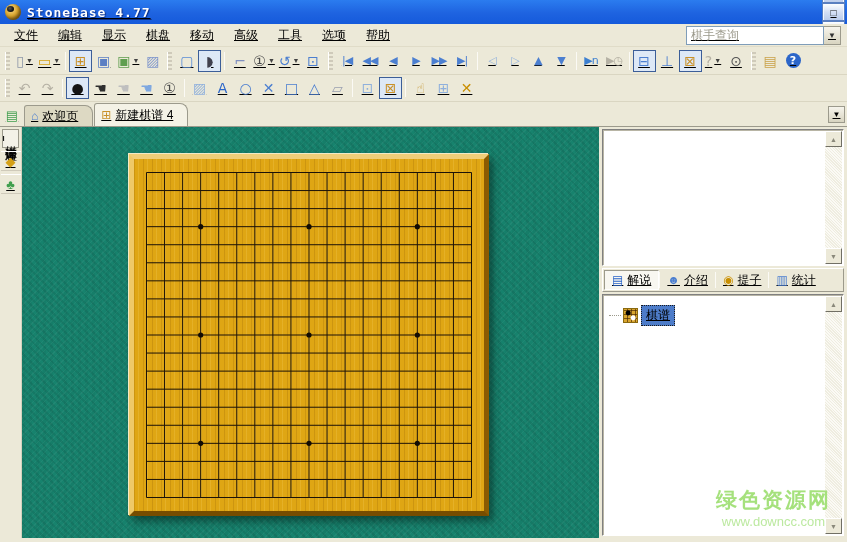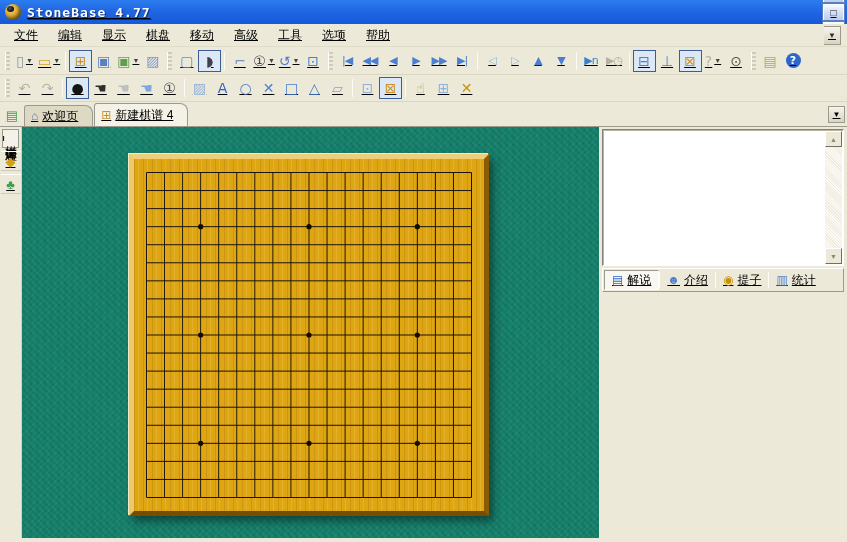--- a/index.html
+++ b/index.html
@@ -147,20 +147,21 @@
         <span class="menu-item">编辑</span>
         <span class="menu-item">显示</span>
         <span class="menu-item">棋盘</span>
         <span class="menu-item">移动</span>
         <span class="menu-item">高级</span>
         <span class="menu-item">工具</span>
         <span class="menu-item">选项</span>
         <span class="menu-item">帮助</span>
       </span>
     <span class="player-search">
+      <span class="ps-field">棋手查询</span>
       <span class="ps-arrow">▼</span>
     </span>
   </div>
 
   <div class="toolbar toolbar1" id="toolbar-main">
       <div class="tb-grip"></div>
       <div class="tb-btn">
         <span class="tb-glyph" style="color: rgb(140, 150, 168);">▯</span>
         <span class="tb-dd">▼</span>
       </div>
@@ -437,17 +438,34 @@
             <span class="rt-icon" style="color: rgb(201, 143, 0);">◉</span>
             <span>提子</span>
           </span>
           <span class="rp-sep"></span>
           <span class="rp-tab">
             <span class="rt-icon" style="color: rgb(76, 127, 208);">▥</span>
             <span>统计</span>
           </span>
         </div>
 
+      <div class="sunken tree-box">
+        <div class="tree-inner">
+          <div class="tree-node">
+            <span class="tree-dots"></span>
+            <span class="node-icon"></span>
+            <span class="node-label">棋谱</span>
+          </div>
+        </div>
+        <div class="vscroll">
+          <span class="sc-btn">▲</span>
+          <span class="sc-btn">▼</span>
+        </div>
+        <div class="watermark">
+          <div class="wm-1">绿色资源网</div>
+          <div class="wm-2">www.downcc.com</div>
+        </div>
+      </div>
     </div>
   </div>
 
   <div class="bottom-strip"></div>
 </div>
 
 </body></html>

